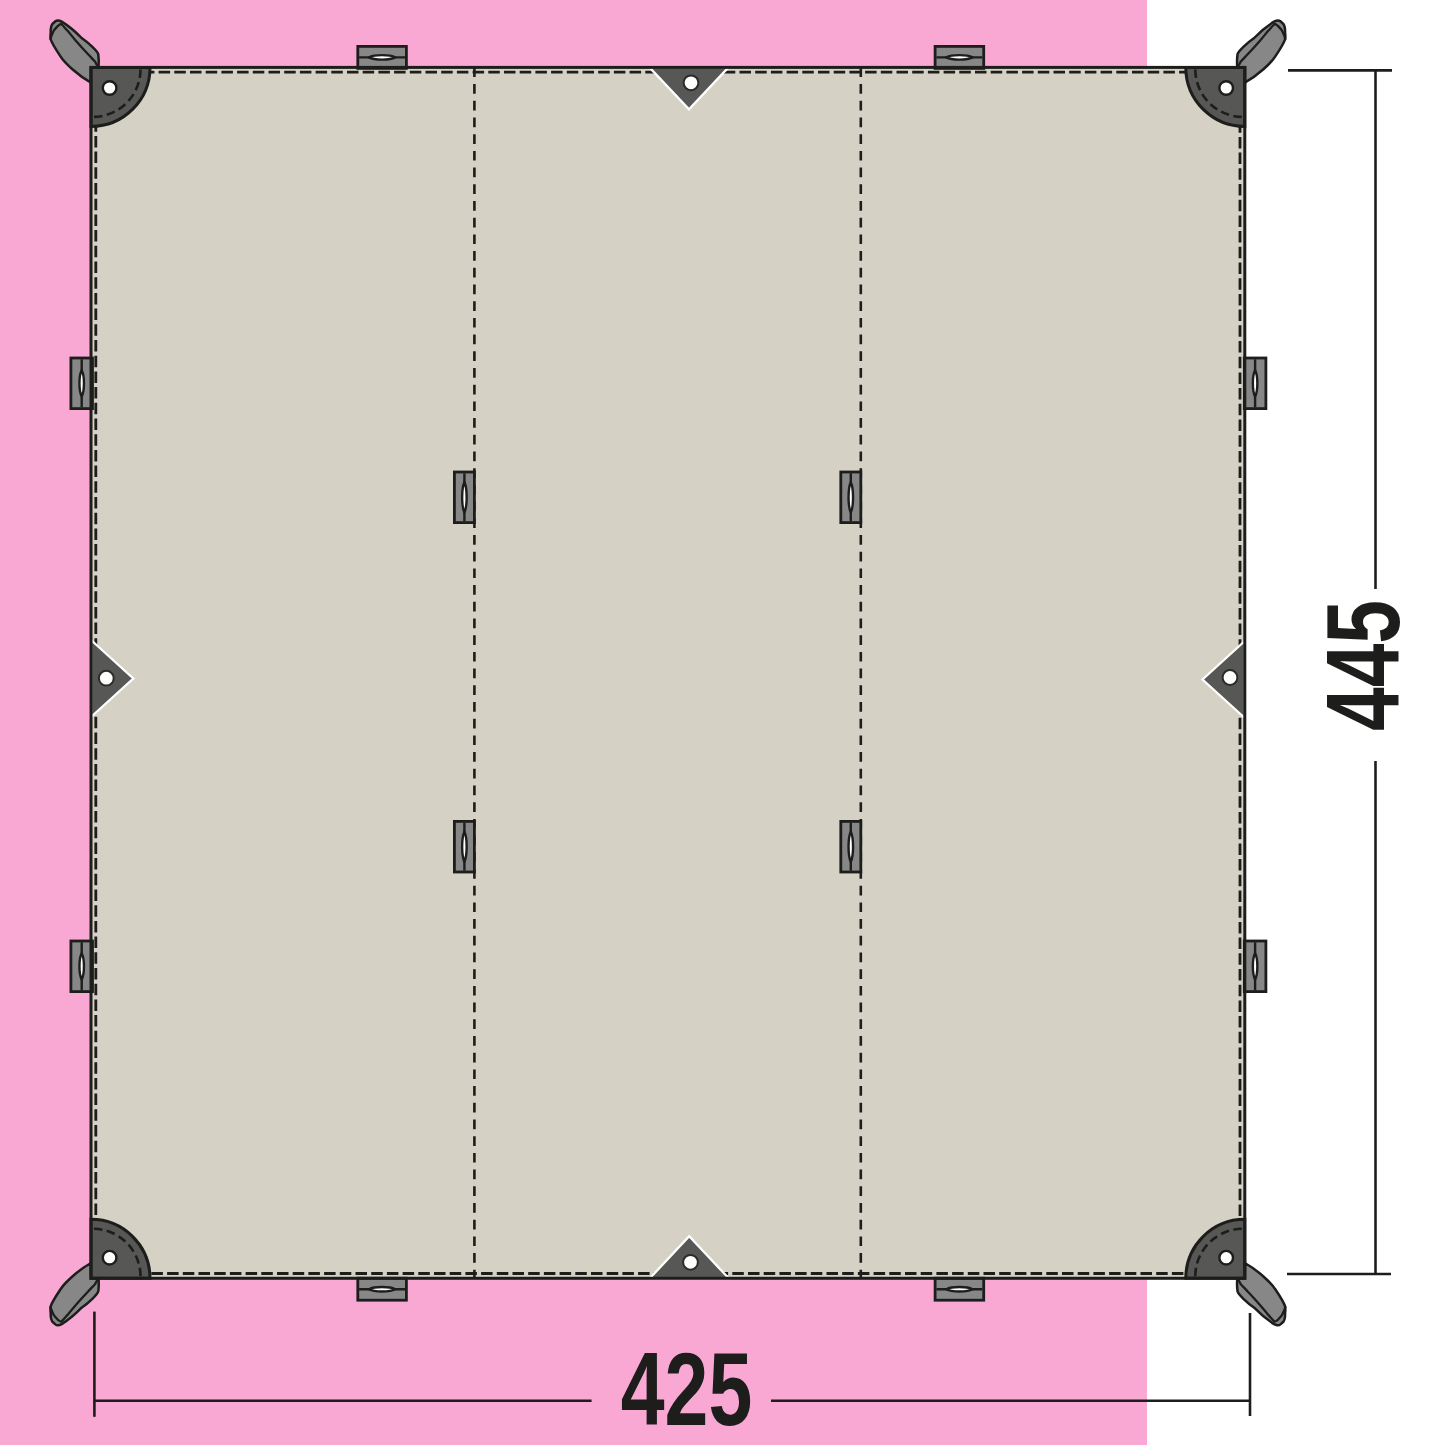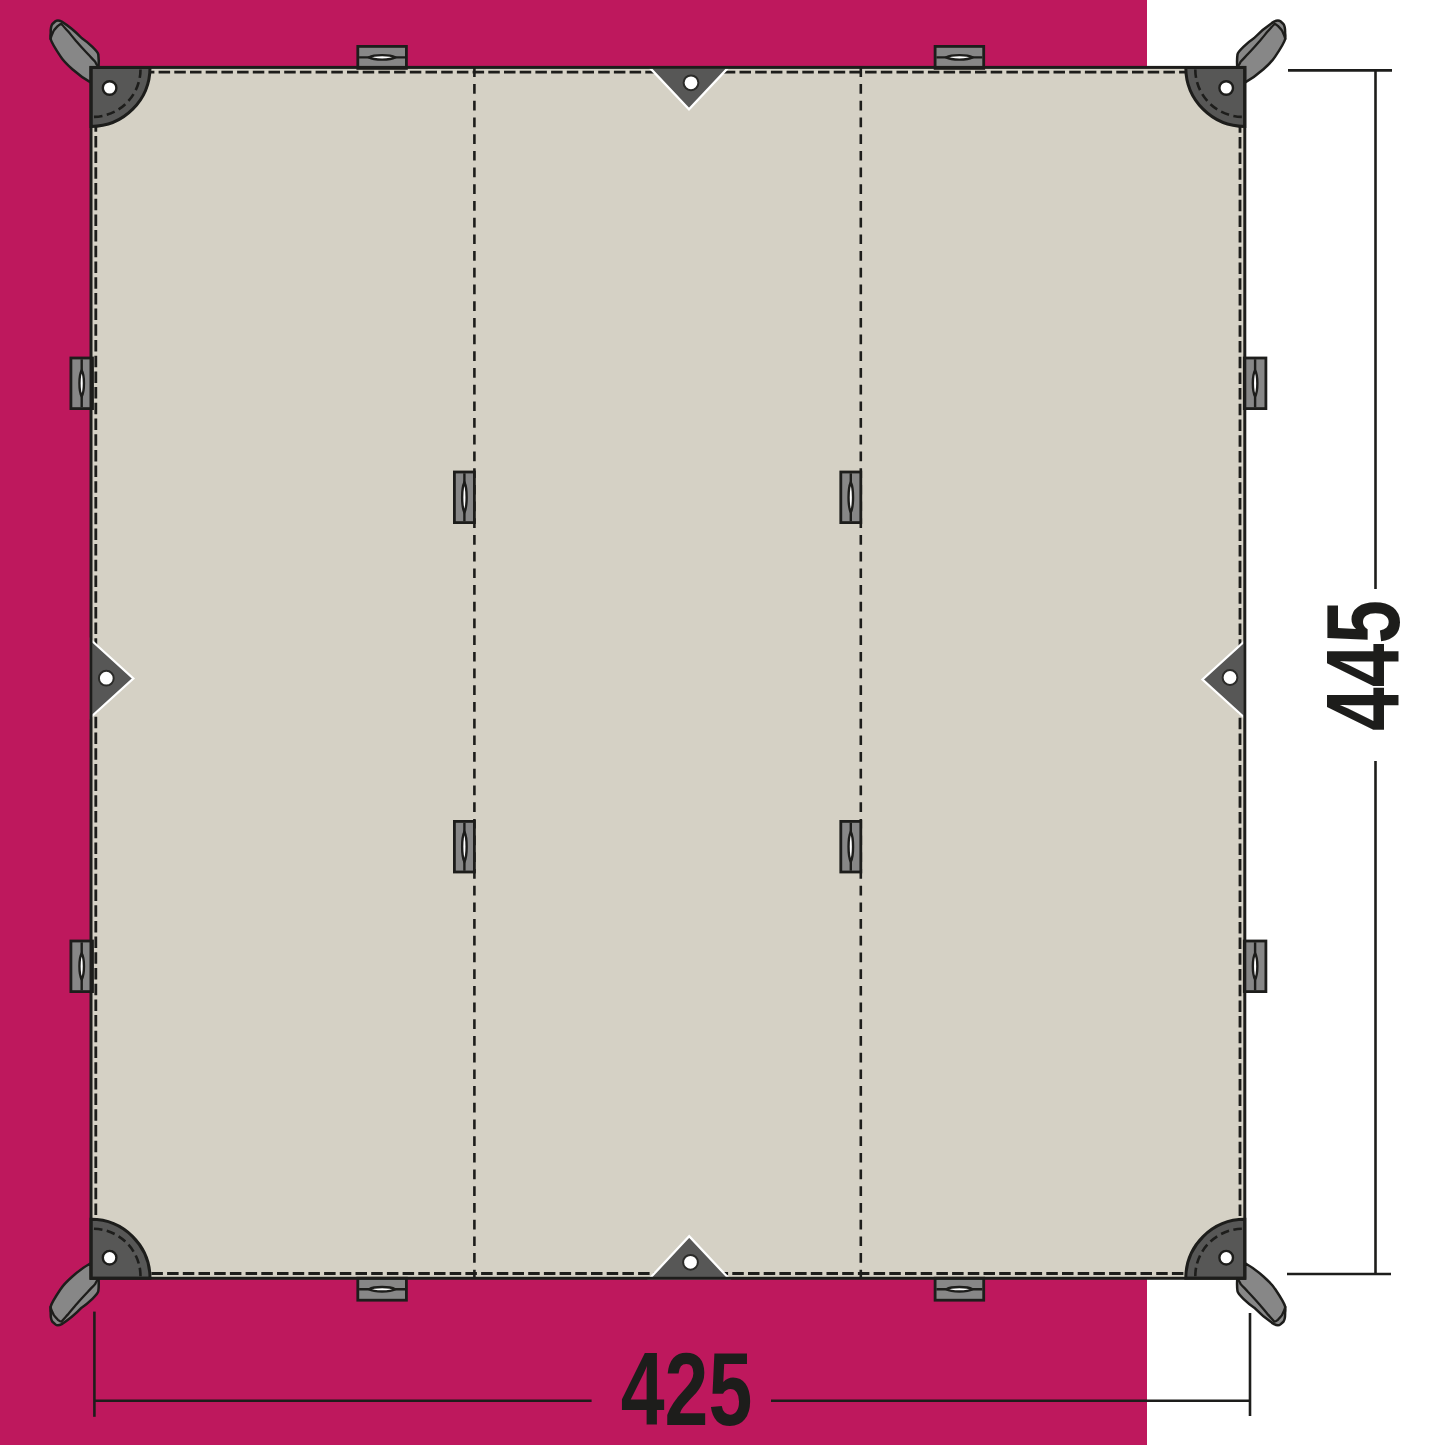--- a/index.html
+++ b/index.html
@@ -1,16 +1,16 @@
 <!DOCTYPE html>
 <html><head>
 <meta charset="utf-8">
 <style>
   html,body{margin:0;padding:0;background:#ffffff;}
-  .wrap{width:1147px;height:1445px;position:relative;background:#be185d;}
+  .wrap{width:1147px;height:1445px;position:relative;background:#f9a8d4;}
   text{font-family:"Liberation Sans",sans-serif;font-weight:bold;fill:#1d1d1b;}
 </style>
 </head>
 <body>
 <div class="wrap">
 <svg width="1445" height="1445" viewBox="0 0 1445 1445">
 <defs>
   <g id="strap">
     <path d="M 7.5,0 C 7.9,-4.5 7.8,-9 7.3,-12.9 C 6.9,-16 -2.5,-24.7 -9.4,-29.4 C -14.1,-34.3 -22,-41.3 -29.3,-45.8 C -31.8,-47.2 -34.2,-47.3 -35.6,-46.1 L -38.6,-43.4 C -40,-41.5 -40.4,-38 -40.3,-34.5 C -40.7,-32.3 -40.6,-30.3 -40.4,-28.4 C -39.5,-25 -35.5,-18.5 -30.5,-11 C -26.5,-4.5 -13,8 0,15.3 L 0,0 Z" fill="#878787" stroke="#1d1d1b" stroke-width="2.5" stroke-linejoin="round"></path>
     <path d="M 6.6,-1.7 C 5.2,-3.2 4.8,-4.4 4.2,-5.6 C 1.7,-8.4 -0.9,-10.9 -3.1,-13.4 C -5.3,-15.7 -7.3,-17.9 -9.4,-20.2 C -11.7,-22.7 -13.9,-25.3 -16.2,-27.9 C -18.5,-30.6 -20.8,-33.5 -23,-36.1 C -25.3,-38.6 -27.5,-41.2 -29.7,-43.4 C -31,-43.4 -32,-42.4 -33.1,-41.5 C -34.5,-40 -35.8,-38.6 -37,-37.1 C -37.8,-35.7 -38.4,-34.2 -39,-32.8 C -39.6,-31.4 -40.1,-30 -40.4,-28.6" fill="none" stroke="#1d1d1b" stroke-width="2.3" stroke-linecap="round"></path>

